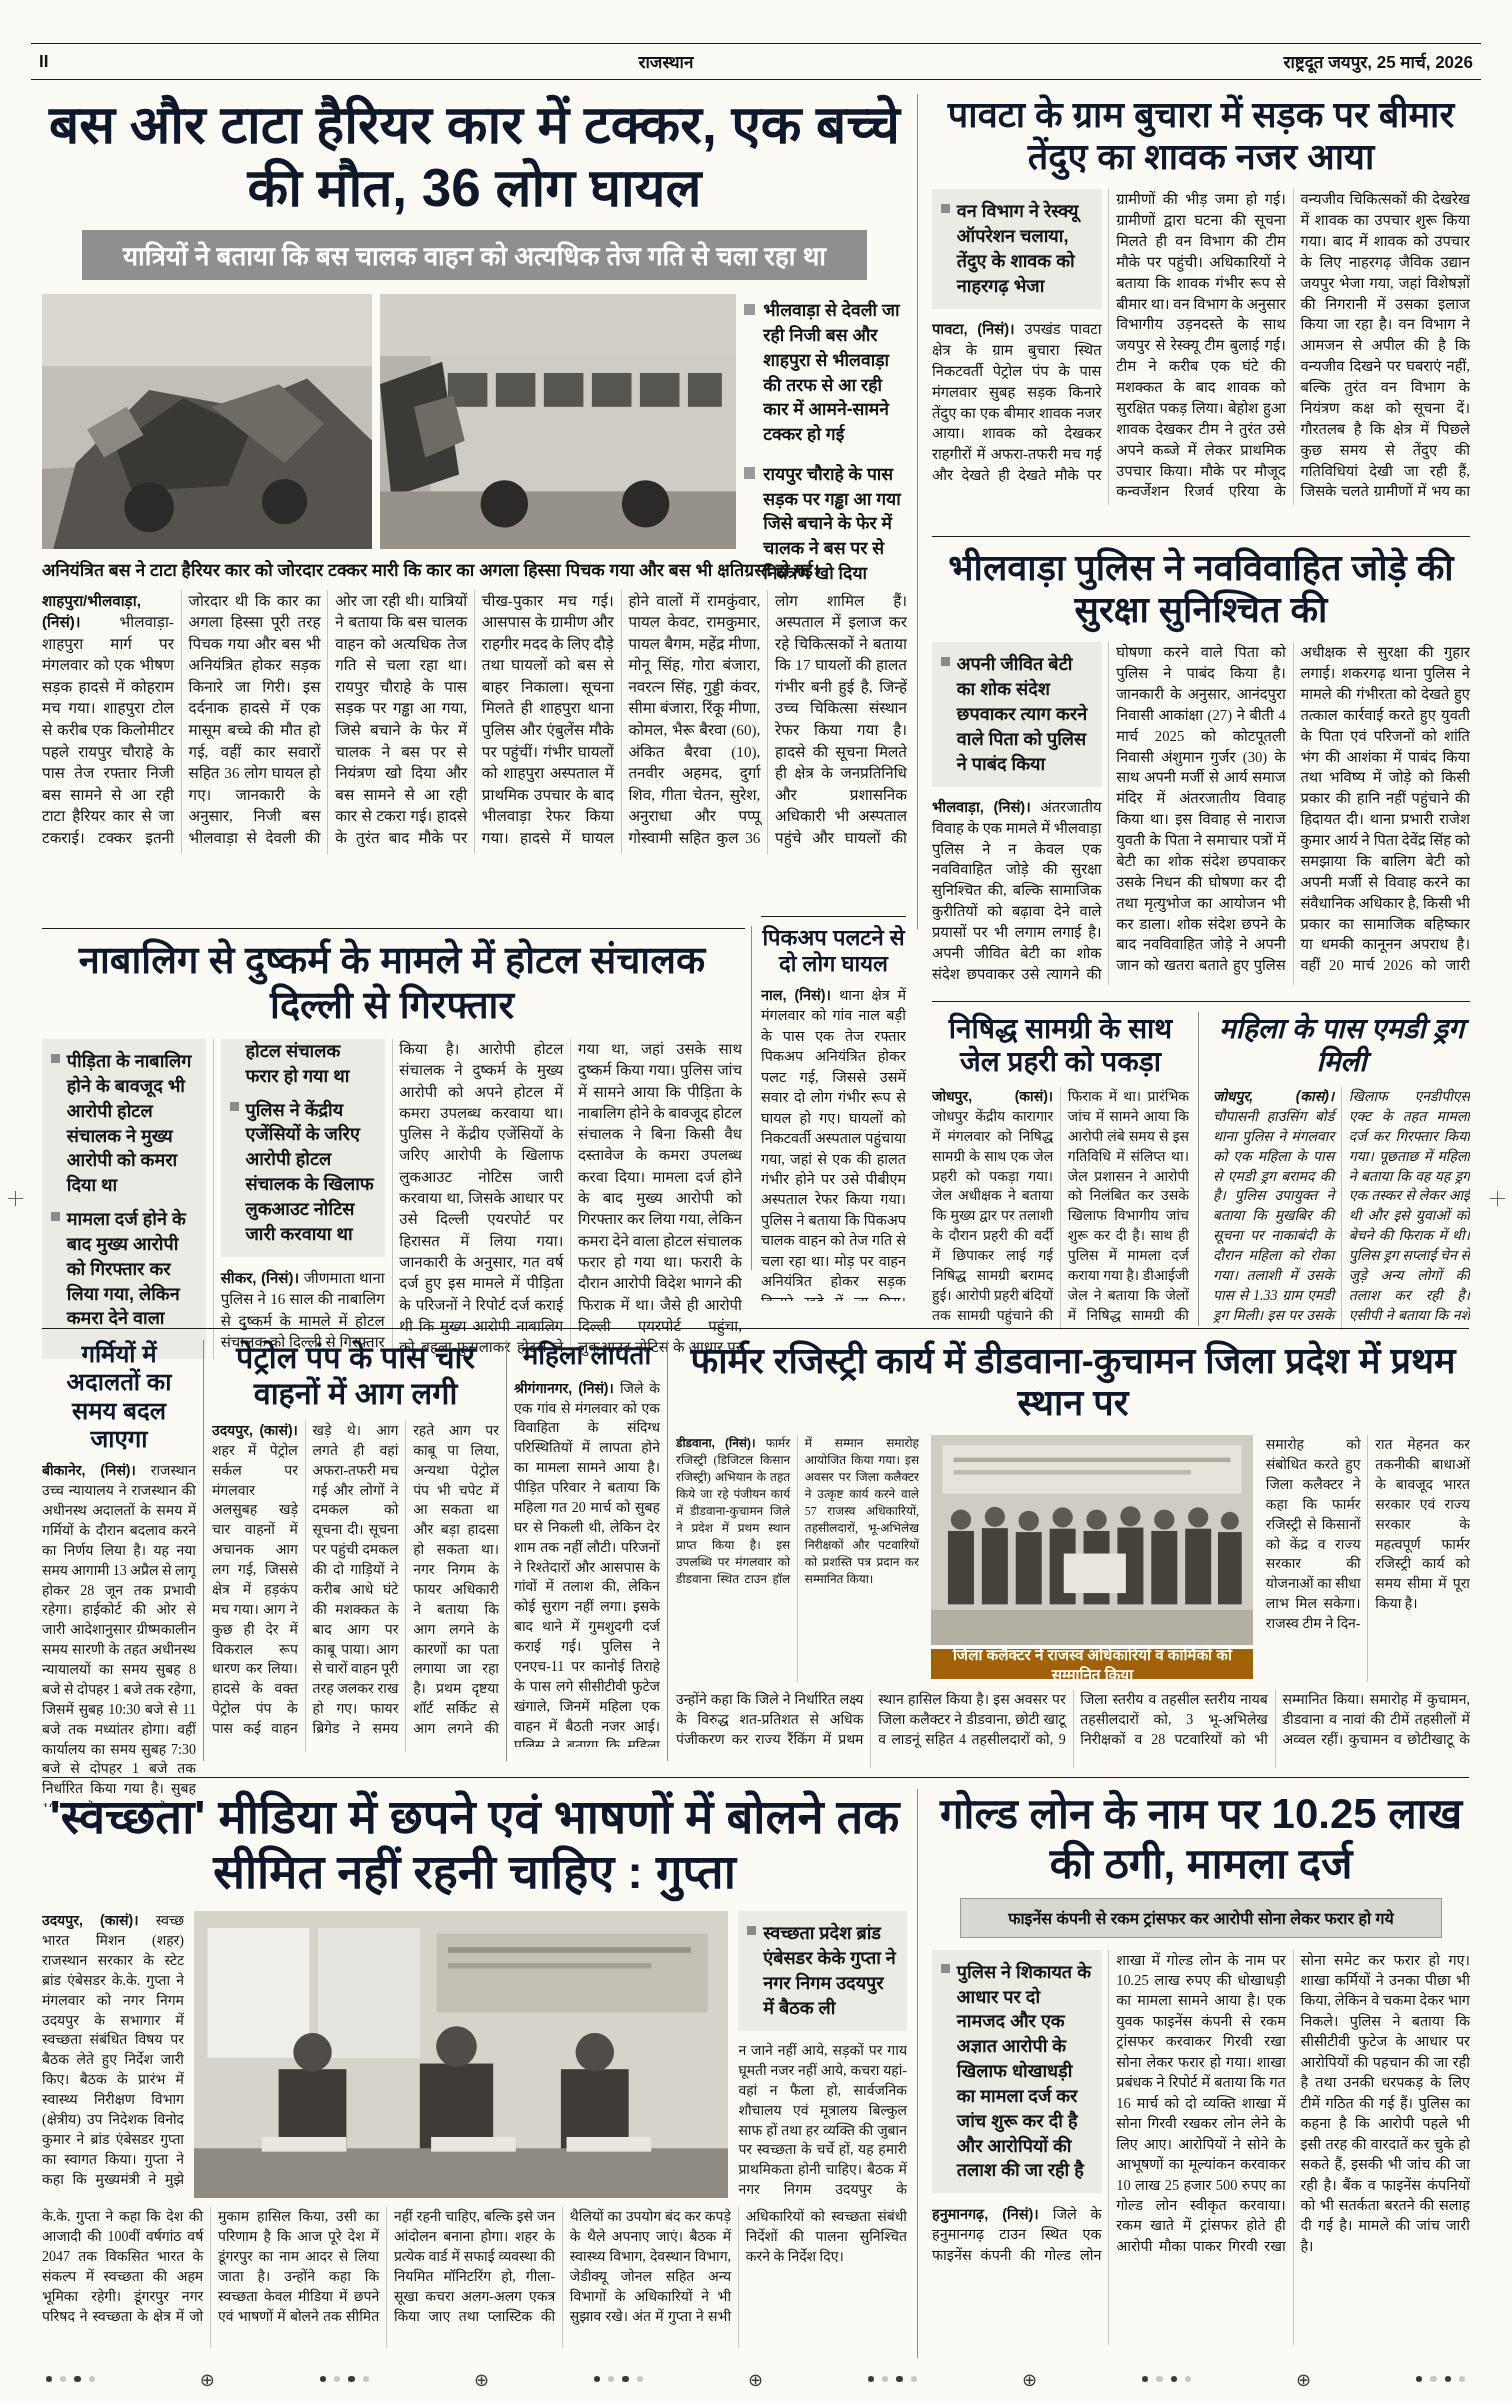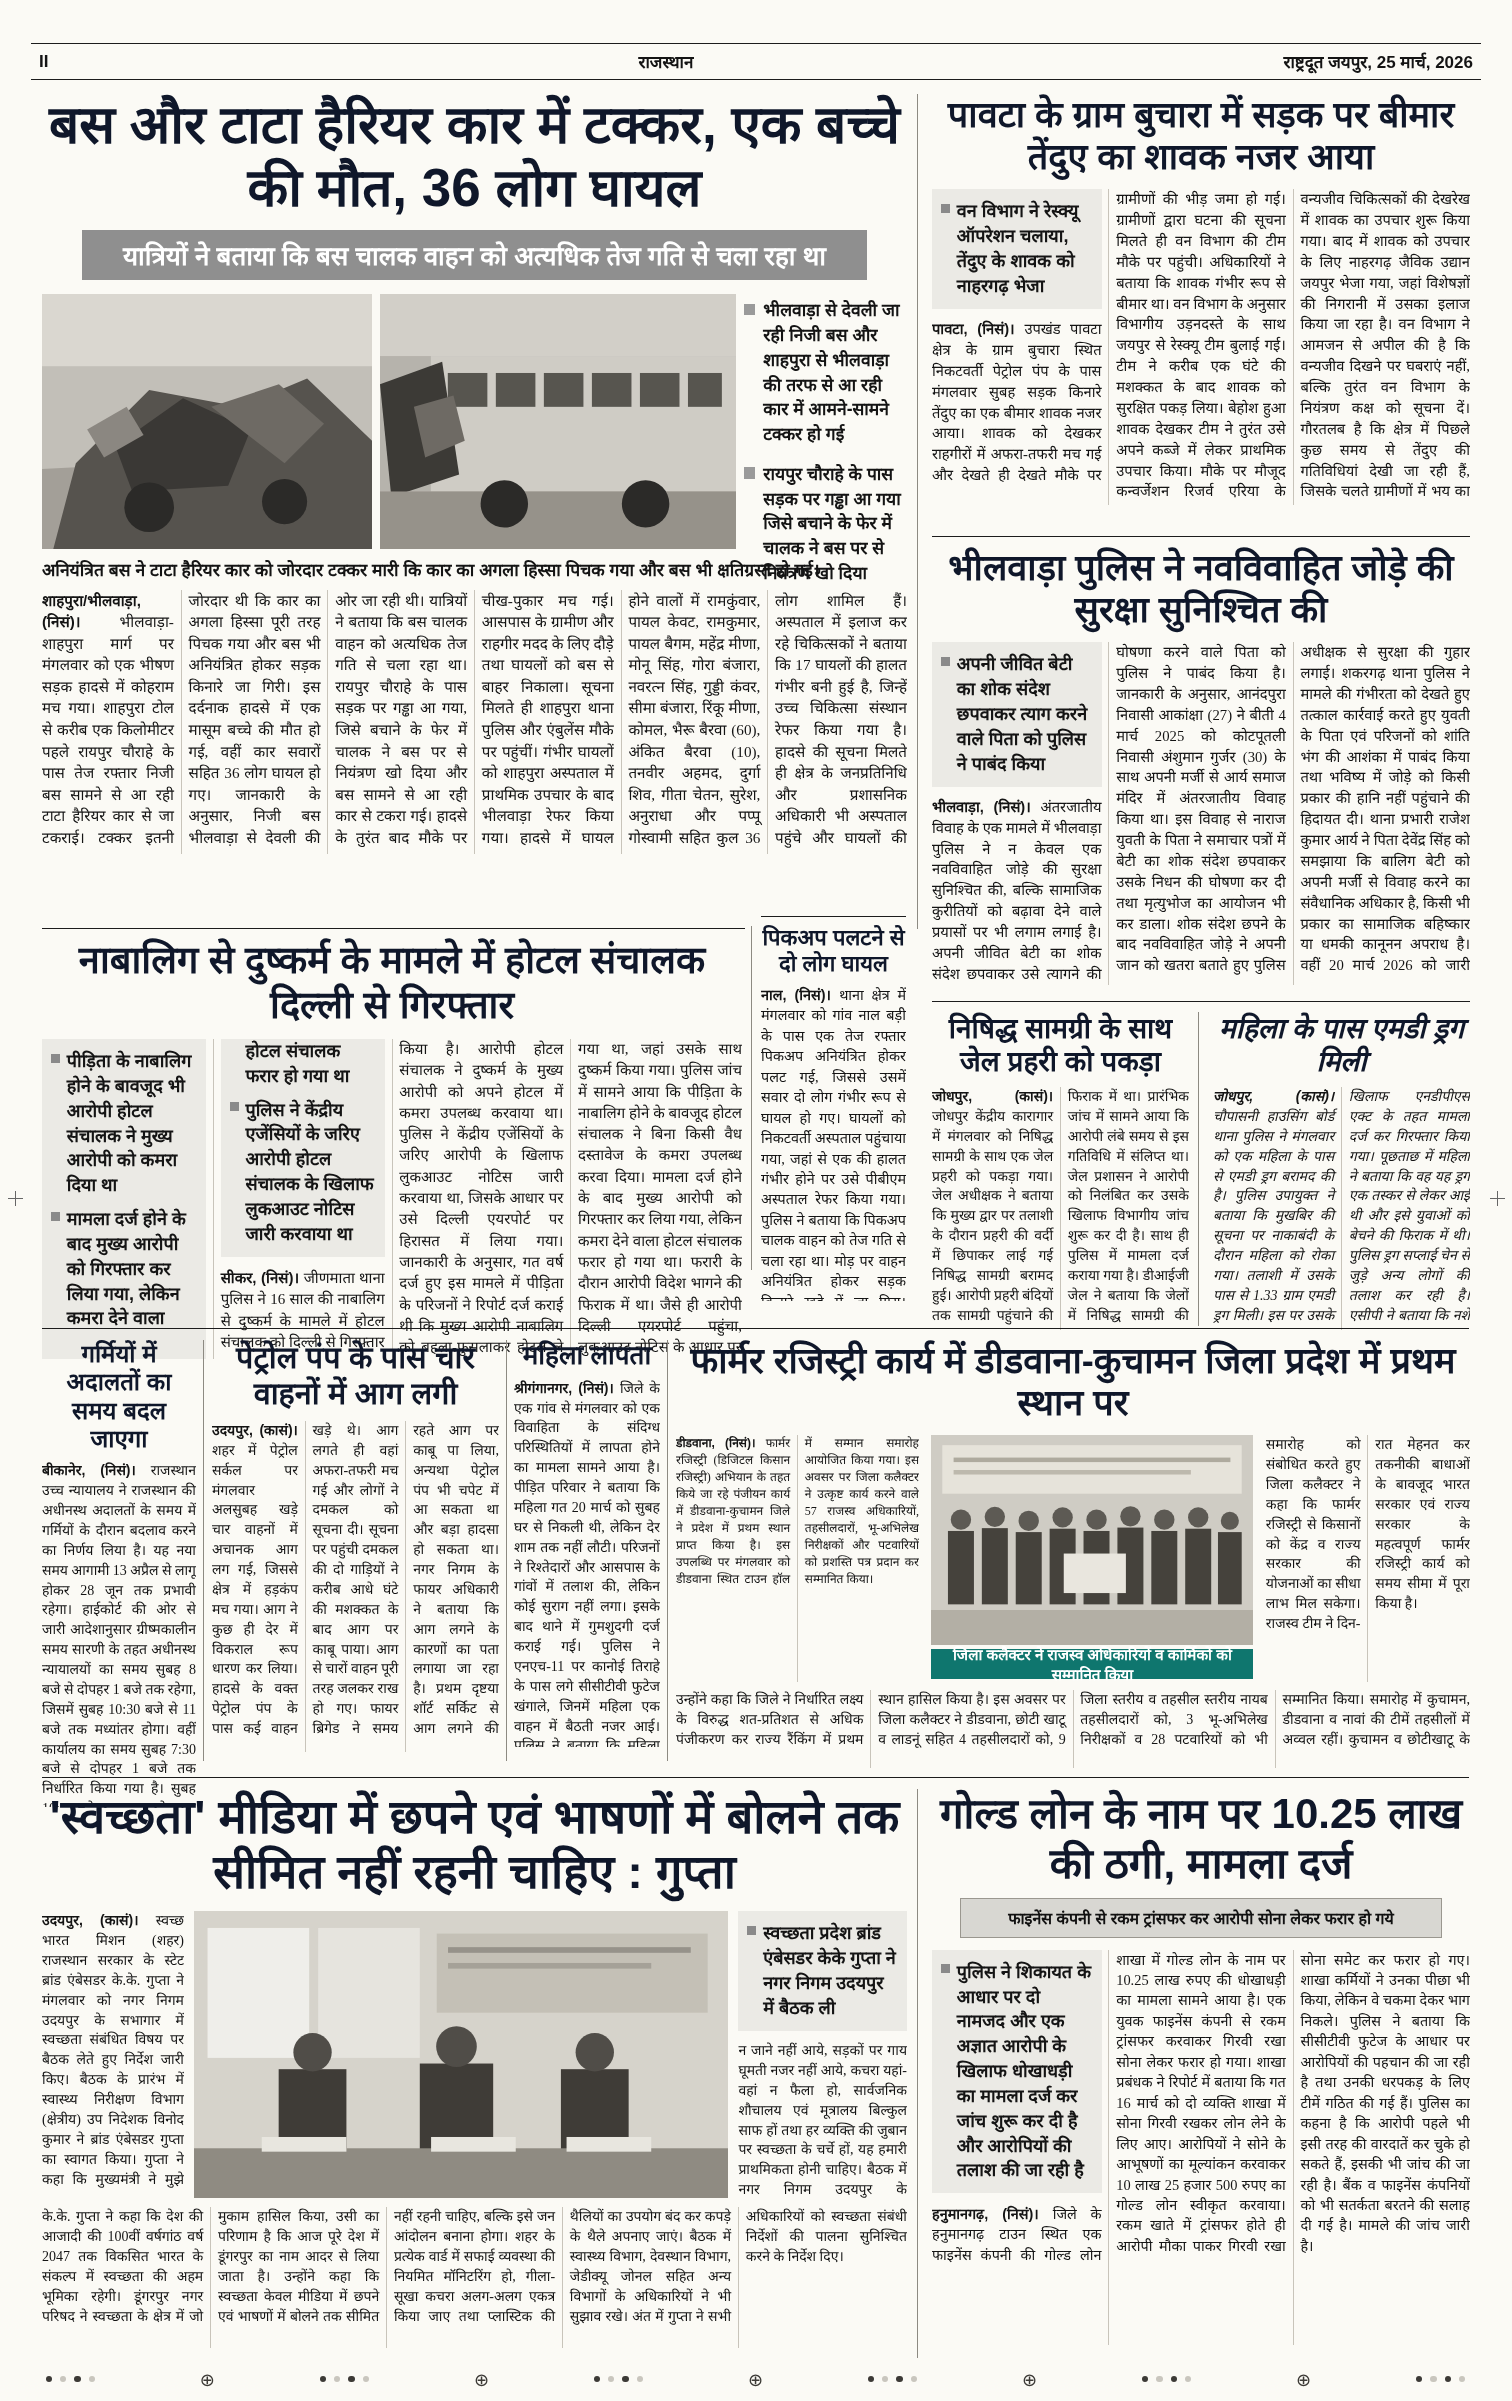--- a/index.html
+++ b/index.html
@@ -16,21 +16,21 @@
   .bl{display:flex;gap:6.8px;margin-bottom:9px}
   .bl:last-child{margin-bottom:0}
   .sq{flex:0 0 9px;width:9px;height:9px;background:#8a8a8a;margin-top:4.5px}
   .sidebl{display:flex;gap:8px;font-family:"Liberation Sans",sans-serif;font-weight:700;font-size:17.5px;line-height:1.42;text-align:left;margin-bottom:14.7px}
   .sidebl .sq{flex:0 0 11.3px;width:11.3px;height:11.3px;background:#9a9a9a;margin-top:5.6px}
   .subbar{background:#8f8f8f;color:#fff;font-family:"Liberation Sans",sans-serif;font-weight:700;text-align:center}
   .box-sub{background:#d8d7d2;color:#111;font-family:"Liberation Sans",sans-serif;font-weight:700;text-align:center;border:0.6px solid #9a978f}
   .photo{position:relative;background:#b9b6af;overflow:hidden}
   .photo svg{display:block;width:100%;height:100%}
   .cap{font-family:"Liberation Sans",sans-serif;font-weight:700}
-  .capbar{background:#0f766e;color:#fff;font-family:"Liberation Sans",sans-serif;font-weight:700;text-align:center;display:flex;align-items:center;justify-content:center}
+  .capbar{background:#a16207;color:#fff;font-family:"Liberation Sans",sans-serif;font-weight:700;text-align:center;display:flex;align-items:center;justify-content:center}
   .vr{position:absolute;width:0.6px;background:#8d8a82}
   .hr{position:absolute;height:0.6px;background:#1c1c1c}
   .foot{position:absolute;display:flex;justify-content:space-between;align-items:center}
   .dots i{display:inline-block;width:6.2px;height:6.2px;border-radius:50%;margin:0 4px;background:#c9c6be}
   .dots i:nth-child(1),.dots i:nth-child(3){background:#3c3a36}
   .mark{font-size:18px;color:#3c3a36;font-family:"DejaVu Sans",sans-serif}
   .crop{position:absolute;width:14.7px;height:14.7px}
   .crop::before{content:"";position:absolute;left:6.8px;top:0;width:1.1px;height:14.7px;background:#666}
   .crop::after{content:"";position:absolute;top:6.8px;left:0;height:1.1px;width:14.7px;background:#666}
 </style>

